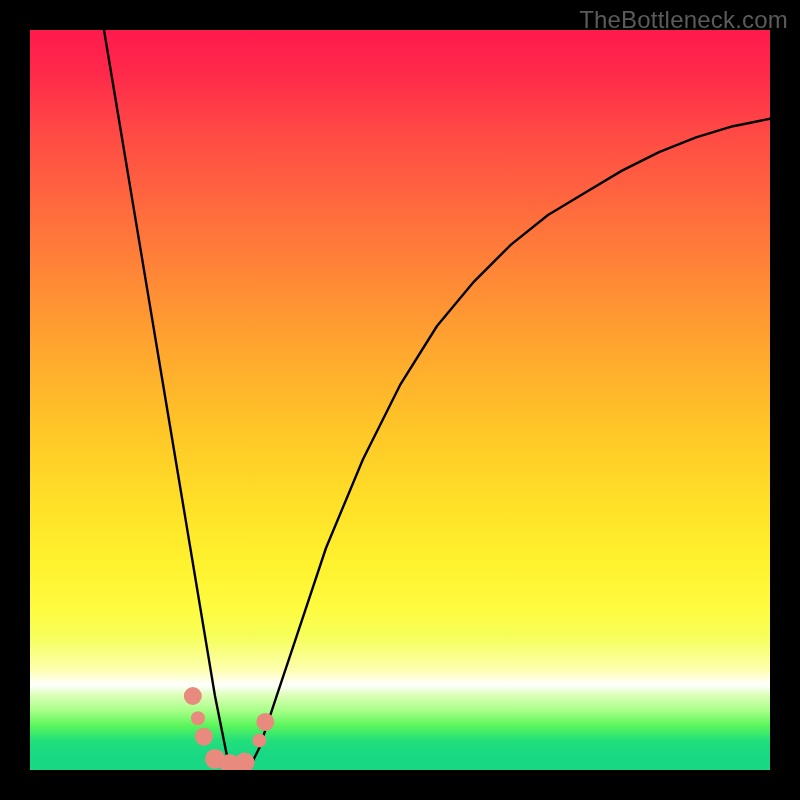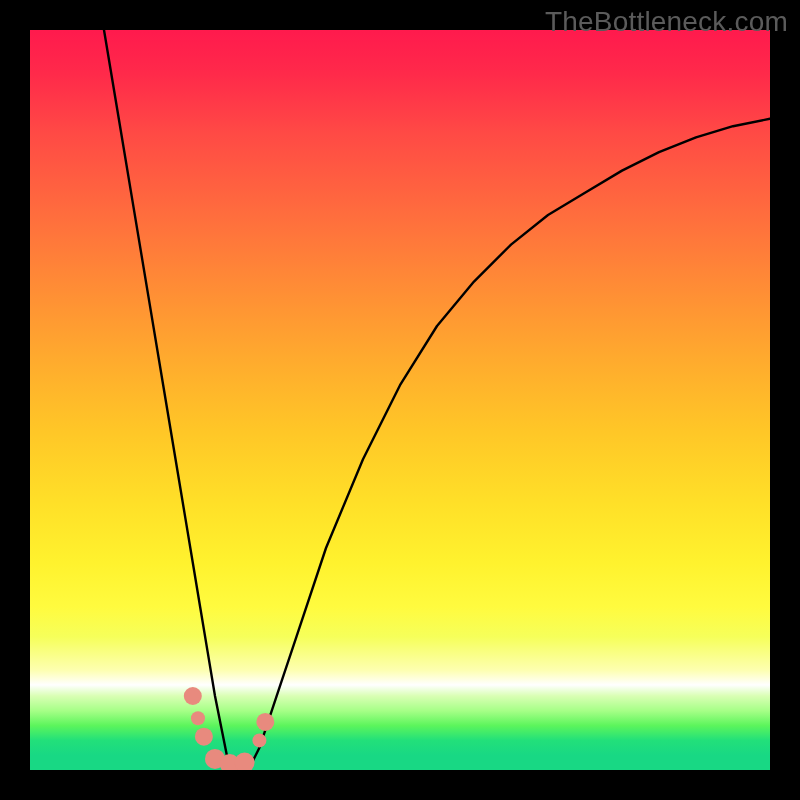--- a/index.html
+++ b/index.html
@@ -56,21 +56,21 @@
     position: absolute;
     inset: 0;
     width: 740px;
     height: 740px;
   }
   .watermark {
     position: absolute;
     top: 6px;
     right: 12px;
     color: #5b5b5b;
-    font-size: 28px;
+    font-size: 24px;
     letter-spacing: 0.2px;
     font-weight: 400;
     text-align: center;
   }
 </style>
 </head>
 <body>
 
 <div class="frame">
   <div class="plot">

